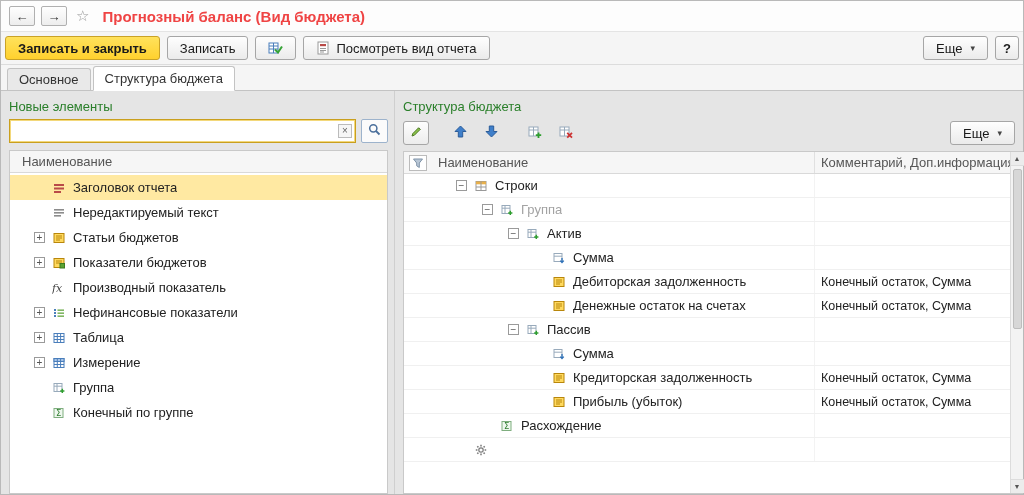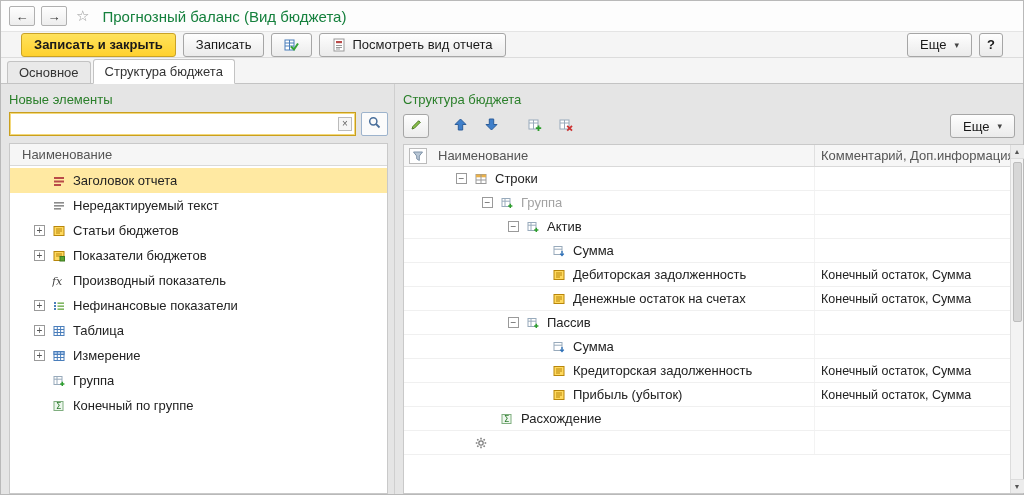--- a/index.html
+++ b/index.html
@@ -4,24 +4,24 @@
 <style>
   *{box-sizing:border-box;margin:0;padding:0}
   html,body{width:1024px;height:495px}
   body{font-family:"Liberation Sans","DejaVu Sans",sans-serif;font-size:13px;color:#222;background:#e9e9e9;overflow:hidden}
   .app{width:1024px;height:495px;background:#fff;border:1px solid #b9b9b9;display:flex;flex-direction:column}
 
   
   .titlebar{height:30px;display:flex;align-items:center;gap:6px;padding:0 8px;background:#fdfdfd;flex:0 0 auto}
   .nav-btn{width:26px;height:20px;border:1px solid #b0b0b0;border-radius:2px;background:linear-gradient(#fefefe,#ededed);font-size:13px;color:#333;display:inline-flex;align-items:center;justify-content:center;cursor:pointer}
   .star{color:#999;font-size:15px;margin:0 3px;cursor:pointer}
-  .win-title{font-weight:400;font-size:15px;color:#15803d;margin-left:4px;white-space:nowrap}
-
-  
-  .cmdbar{height:27px;display:flex;align-items:center;gap:7px;padding:0 20px;background:#f5f5f5;border-top:1px solid #e4e4e4;border-bottom:1px solid #dcdcdc;flex:0 0 auto}
+  .win-title{font-weight:700;font-size:15px;color:#ef4444;margin-left:4px;white-space:nowrap}
+
+  
+  .cmdbar{height:34px;display:flex;align-items:center;gap:7px;padding:0 4px;background:#f5f5f5;border-top:1px solid #e4e4e4;border-bottom:1px solid #dcdcdc;flex:0 0 auto}
   .btn{height:24px;padding:0 12px;display:inline-flex;align-items:center;gap:6px;border:1px solid #a6a6a6;border-radius:3px;background:linear-gradient(#fefefe,#ebebeb);font-size:13px;color:#1a1a1a;cursor:pointer;font-family:inherit;white-space:nowrap}
   .btn.primary{background:linear-gradient(#ffe25c,#ffd12e);border-color:#c9a227;font-weight:700}
   .btn .caret{font-size:9px;color:#444;margin-left:2px}
   .btn.help{width:24px;padding:0;justify-content:center;font-weight:700}
   .spacer{flex:1}
   .bi{display:inline-flex;align-items:center;justify-content:center}
 
   
   .tabbar{height:26px;display:flex;align-items:flex-end;gap:2px;padding:0 6px;background:#f5f5f5;border-bottom:1px solid #c3c3c3;flex:0 0 auto}
   .tab{height:22px;padding:0 11px;display:flex;align-items:center;border:1px solid #c3c3c3;border-bottom:none;border-radius:3px 3px 0 0;background:#e9e9e9;color:#333;cursor:pointer;white-space:nowrap}

